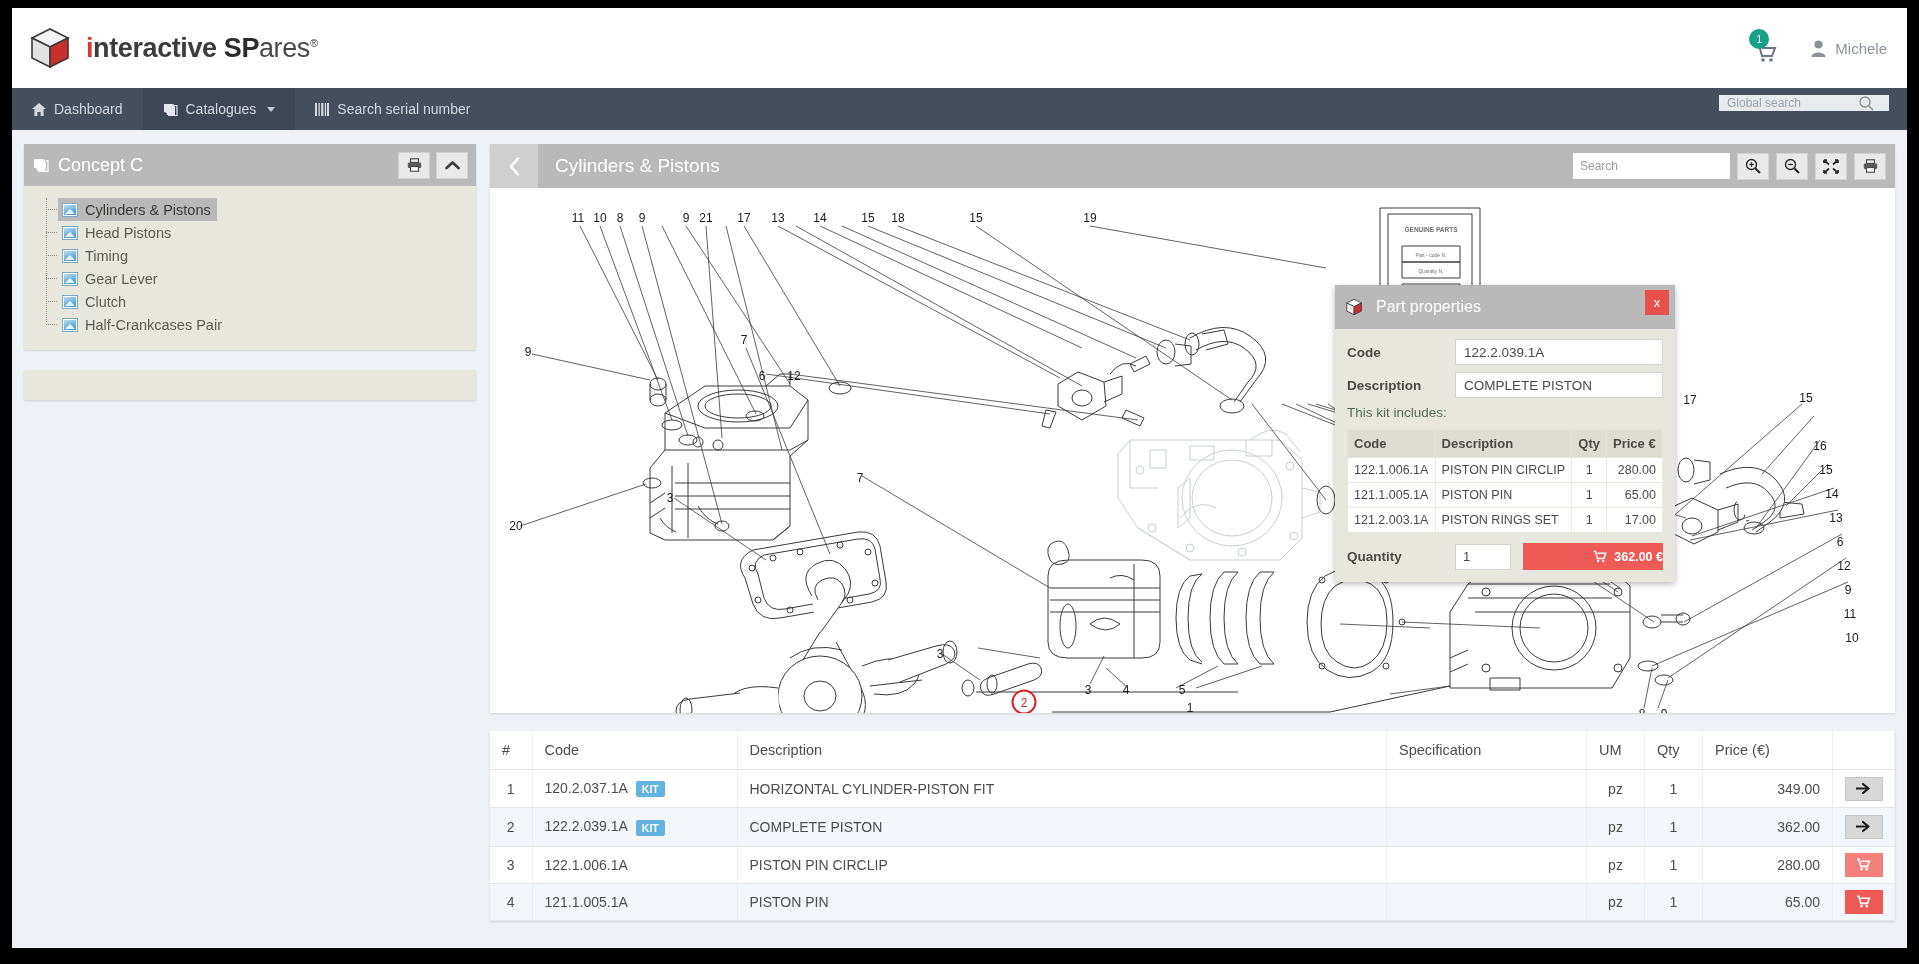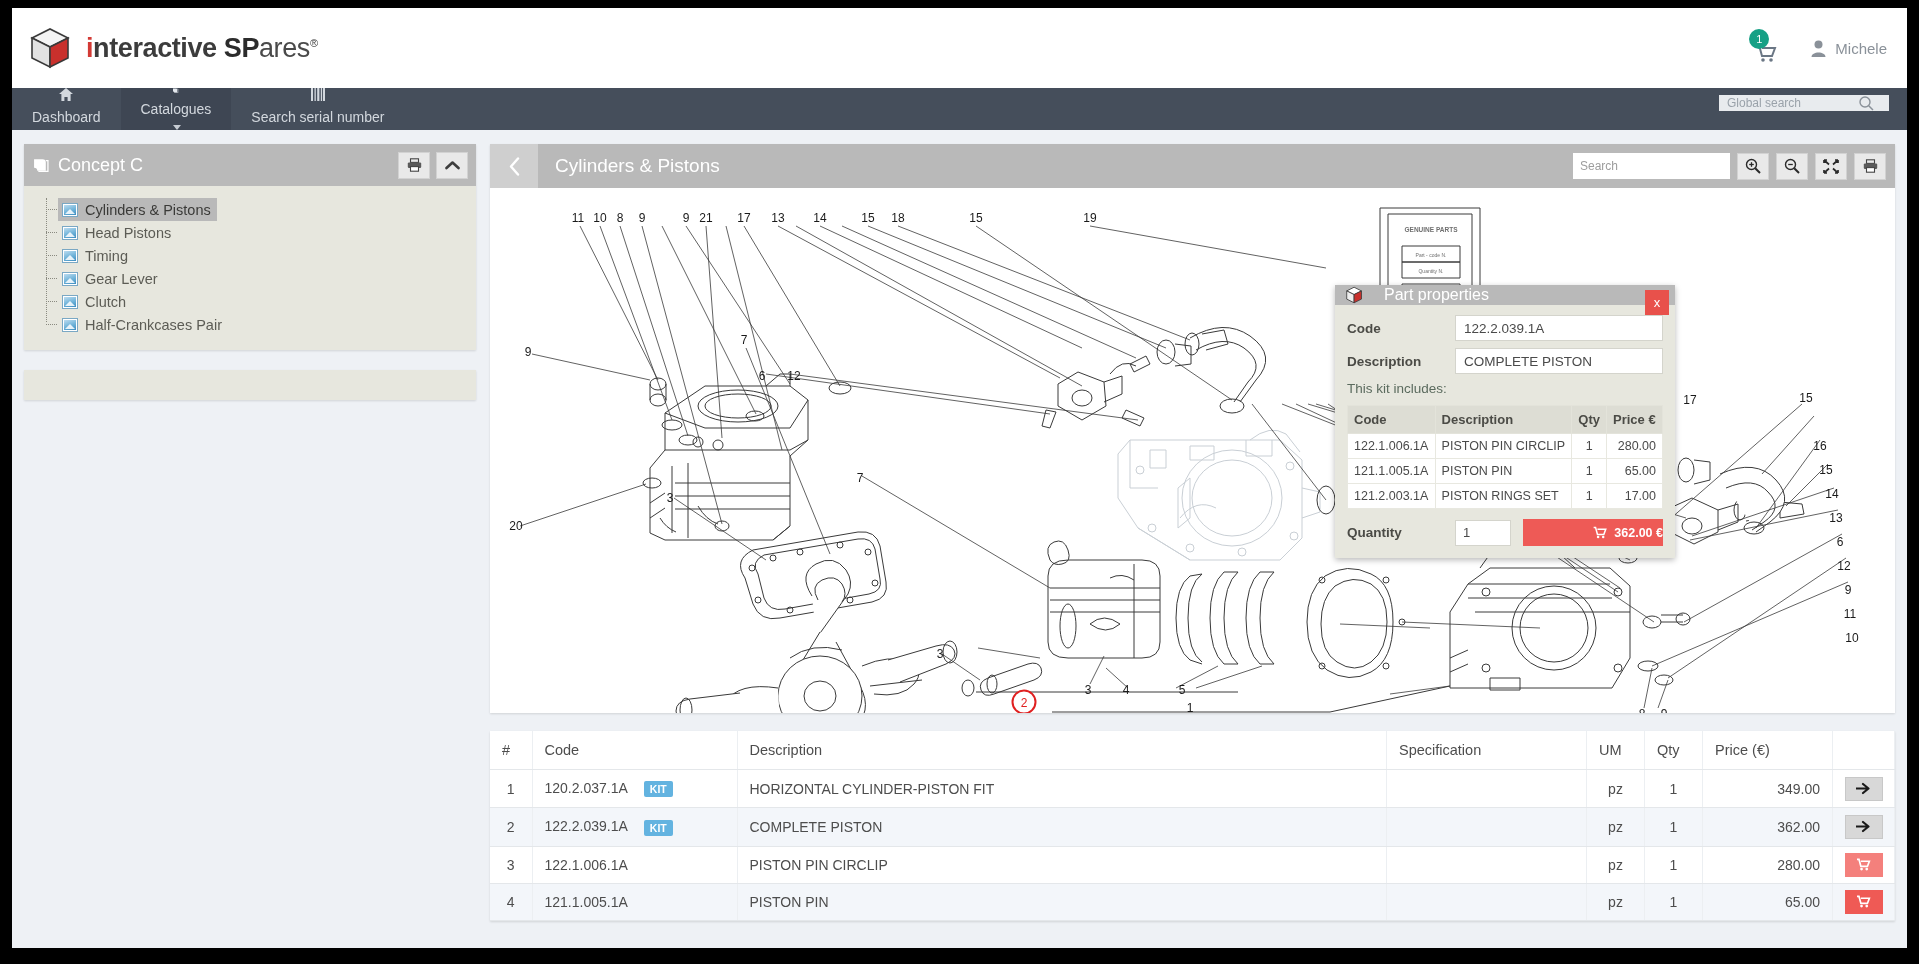--- a/index.html
+++ b/index.html
@@ -49,21 +49,20 @@
 
   
   .navbar {
     height: 42px; background: #454e5b;
     display: flex; align-items: stretch; position: relative;
   }
   .nav-item {
     display: flex; align-items: center; gap: 8px;
     padding: 0 20px; color: #d3d8de; font-size: 14px;
     cursor: pointer;
-    flex-direction: column;
   }
   .nav-item.active { background: #3e4653; }
   .nav-item .caret {
     width: 0; height: 0; margin-left: 3px;
     border-left: 4px solid transparent;
     border-right: 4px solid transparent;
     border-top: 5px solid #c6ccd3;
   }
   .global-search {
     position: absolute; right: 18px; top: 7px;
@@ -155,22 +154,22 @@
   .viewer-search input::placeholder { color: #9d9d9d; }
   .viewer-canvas { position: relative; height: 525px; overflow: hidden; background:#fff; }
 
   
   .popup {
     position: absolute; left: 845px; top: 97px; width: 340px;
     background: #e7e7de; box-shadow: 0 2px 6px rgba(0,0,0,.28);
     z-index: 40;
   }
   .popup-head {
-    height: 20px; background: #b9b9b9; display: flex; align-items: center;
-    padding: 0 6px 0 10px; gap: 20px; position: relative;
+    height: 44px; background: #b9b9b9; display: flex; align-items: center;
+    padding: 0 6px 0 10px; gap: 12px; position: relative;
   }
   .popup-title { color: #fff; font-size: 16px; }
   .popup-close {
     position: absolute; right: 6px; top: 5px;
     width: 24px; height: 25px; background: #e8514b; color: #fff;
     font-size: 13px; display: flex; align-items: center; justify-content: center;
     cursor: pointer;
   }
   .popup-body { padding: 10px 12px 0 12px; }
   .form-row { display: flex; align-items: center; margin-bottom: 7px; }
@@ -222,21 +221,21 @@
   table.parts tr.alt td { background: #f3f6fa; }
   .c-num { width: 42px; text-align: center; }
   .c-code { width: 205px; }
   .c-spec { width: 200px; }
   .c-um { width: 58px; text-align: center; }
   .c-qty { width: 58px; text-align: center; }
   .c-price { width: 130px; text-align: right; }
   .c-act { width: 62px; text-align: center; padding: 6px 8px !important; }
   .kit-badge {
     display:inline-block; background:#63b3e0; color:#fff; font-size: 10.5px;
-    font-weight: bold; padding: 2px 6px; margin-left: 16px; vertical-align: middle;
+    font-weight: bold; padding: 2px 6px; margin-left: 8px; vertical-align: middle;
     border-radius: 2px;
   }
   .act-btn {
     width: 38px; height: 24px; display:inline-flex; align-items:center; justify-content:center;
     cursor:pointer;
   }
   .act-arrow { background:#d8d8d8; border:1px solid #c8c8c8; }
   .act-cart { background:#f4807c; }
   .act-cart.dark { background:#ef5a55; }
 

